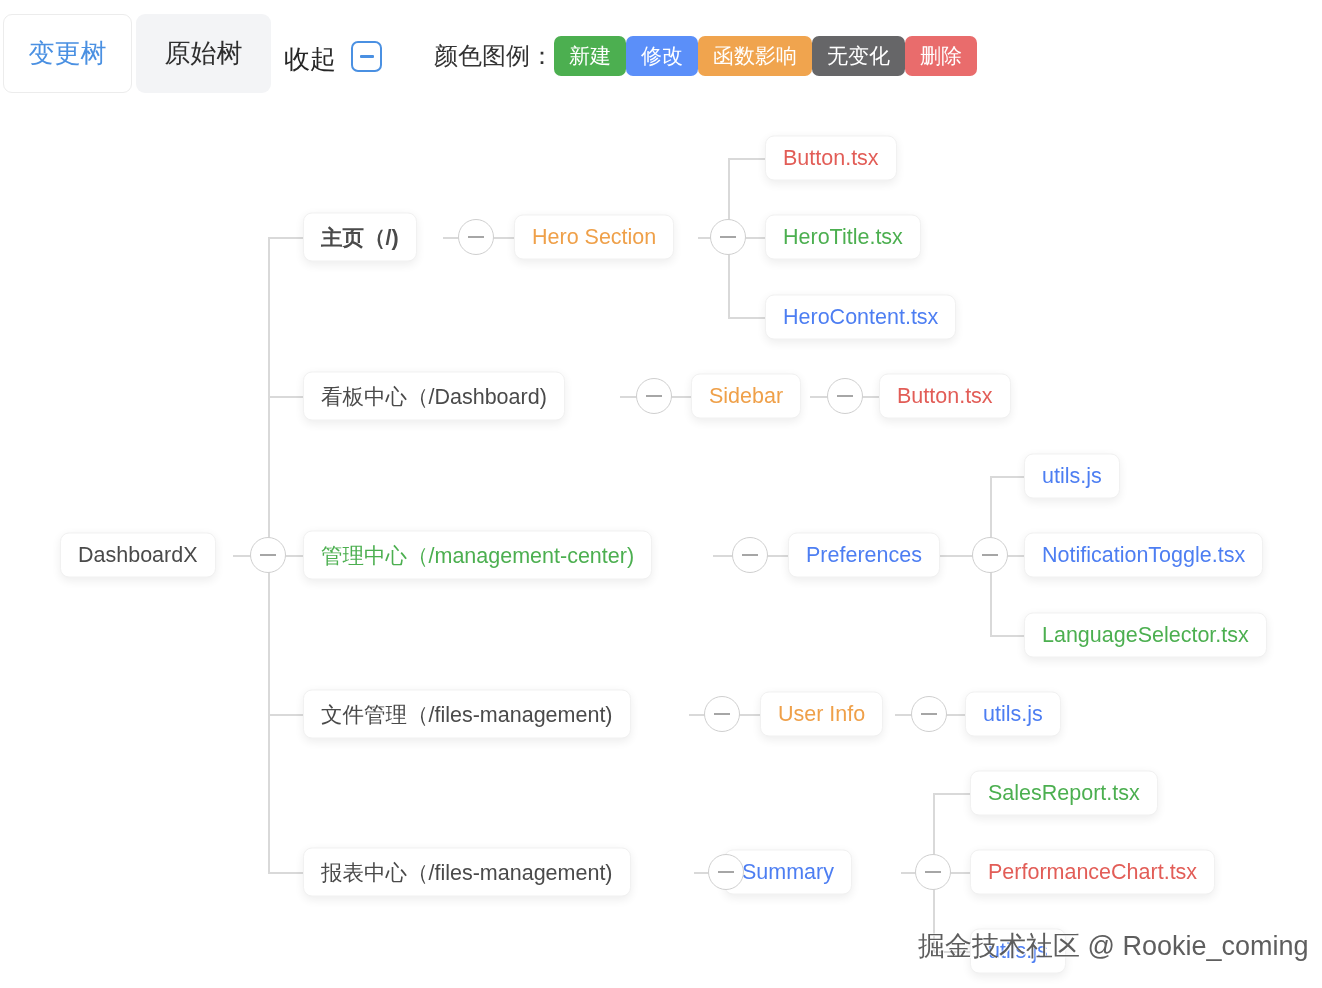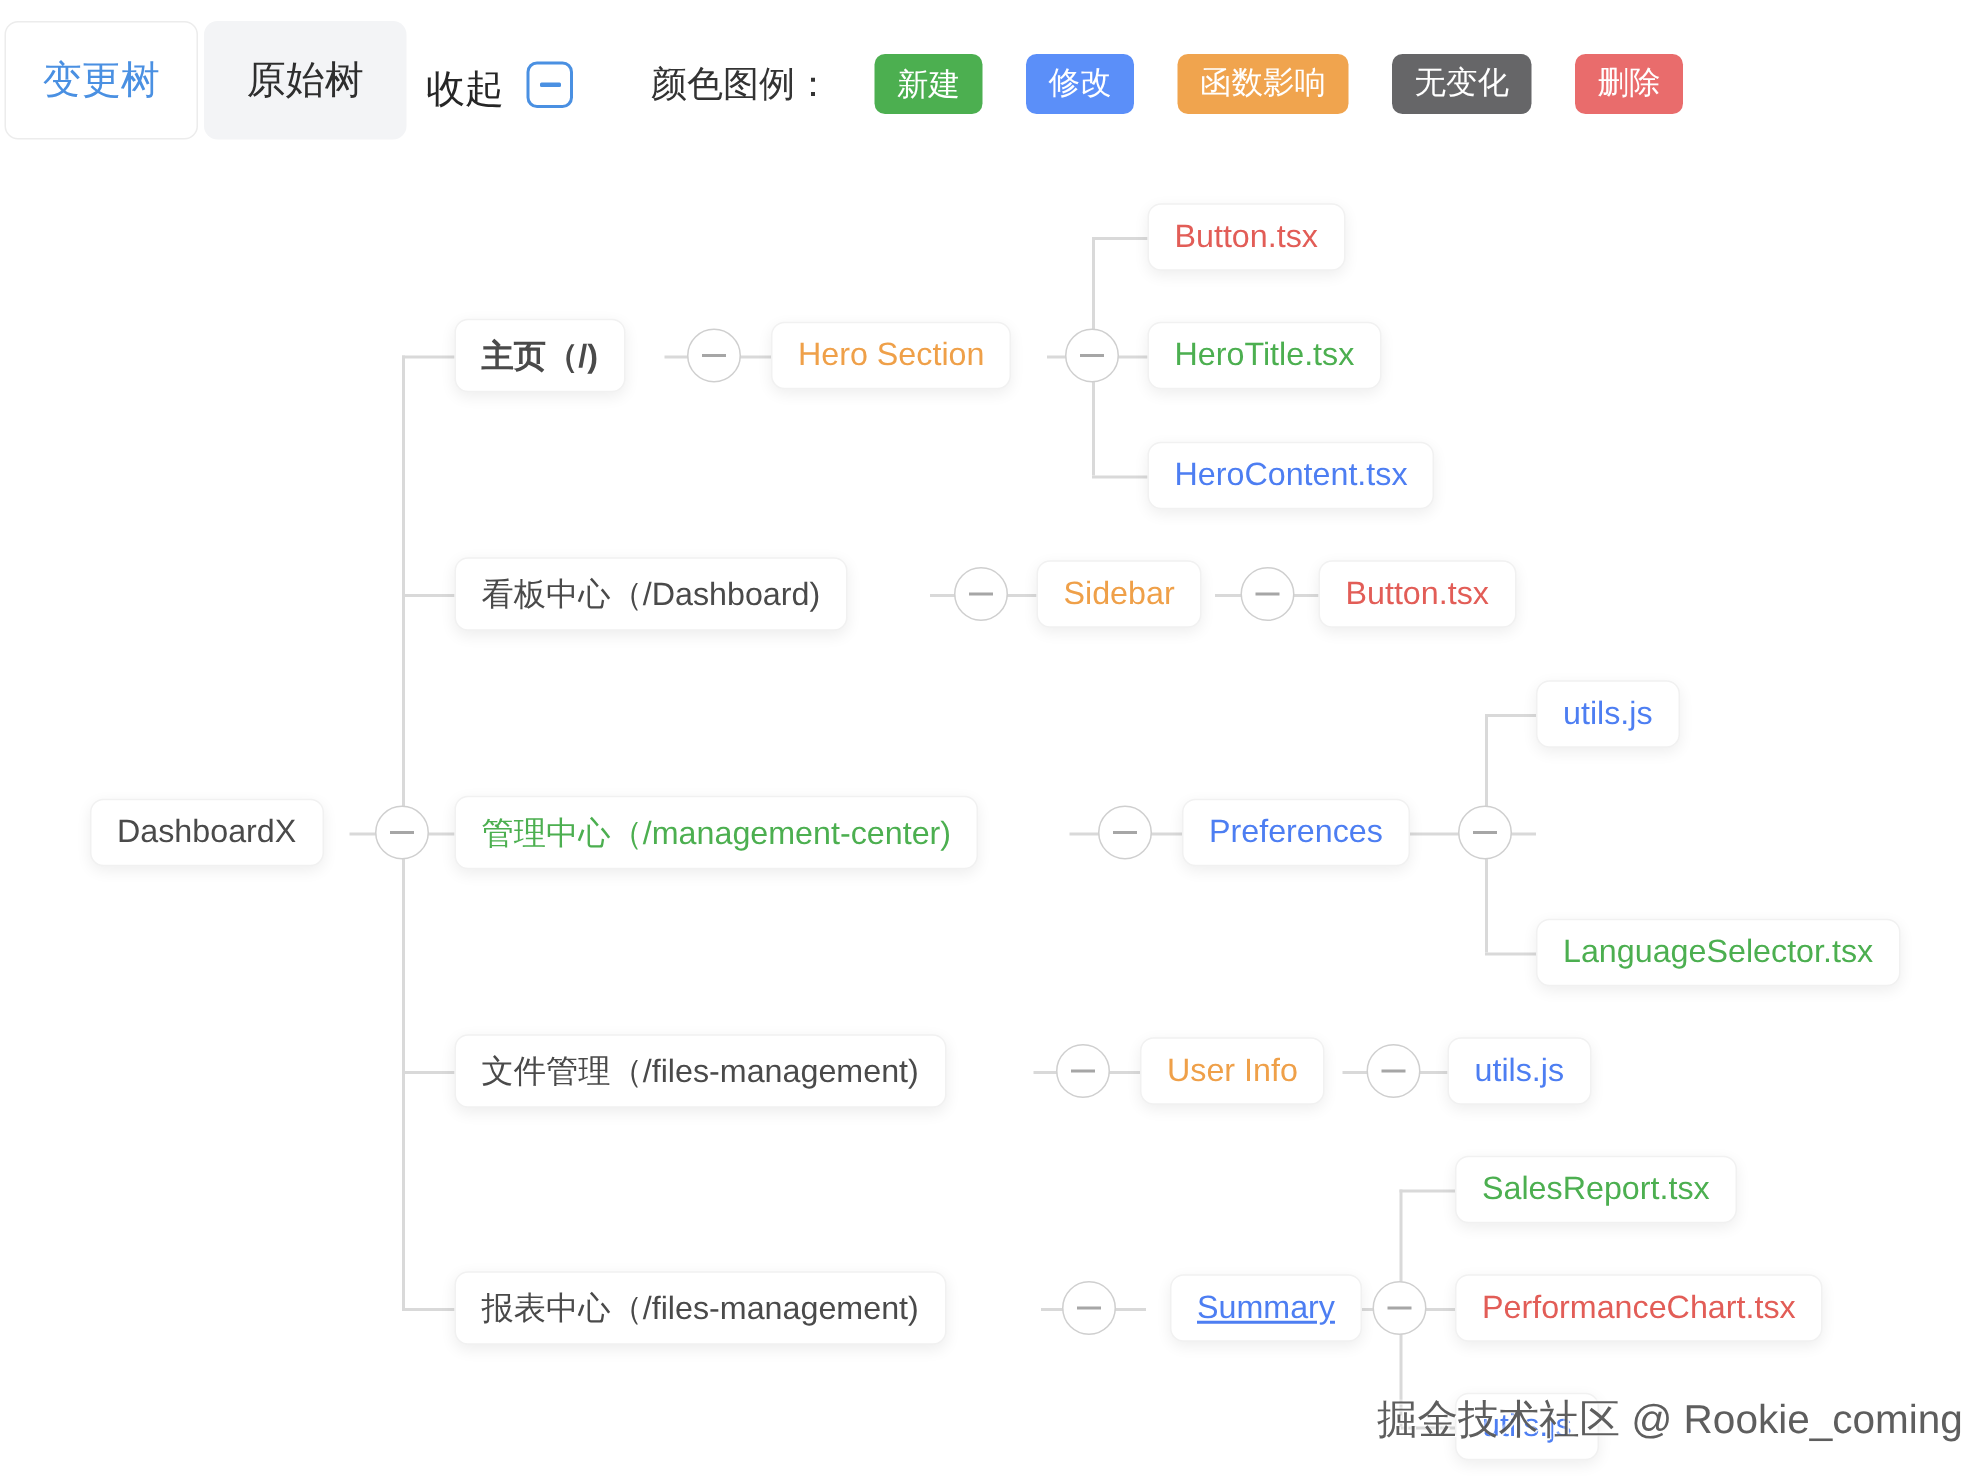--- a/index.html
+++ b/index.html
@@ -31,21 +31,21 @@
   }
   .collapse-btn {
     position:absolute; left:351px; top:41px; width:31px; height:31px;
     border:2px solid var(--accent-blue); border-radius:7px;
     display:flex; align-items:center; justify-content:center;
     background:#fff; cursor:pointer;
   }
   .collapse-btn .bar { width:14px; height:2.5px; background:var(--accent-blue); border-radius:1px; }
   .legend-row {
     position:absolute; left:434px; top:36px; height:40px;
-    display:flex; align-items:center; gap:29px;text-align:right;
+    display:flex; align-items:center; text-align:right;
   }
   .legend-title { font-size:24px; color:#333; }
   .badge {
     color:#fff; font-size:21px; line-height:40px; height:40px;
     padding:0 15px; border-radius:7px; white-space:nowrap;
   }
   .bg-new  { background:var(--new);font-family:Liberation Serif, serif; }
   .bg-mod  { background:var(--modified); }
   .bg-func { background:var(--function-impact); }
   .bg-none { background:var(--unchanged); }
@@ -180,27 +180,28 @@
   <div class="node s-new" style="left:765px; top:237px;">HeroTitle.tsx</div>
   <div class="node s-mod" style="left:765px; top:317px;">HeroContent.tsx</div>
 
   <div class="node s-plain" style="left:303px; top:396px;">看板中心（/Dashboard)</div>
   <div class="node s-func" style="left:691px; top:396px;">Sidebar</div>
   <div class="node s-del" style="left:879px; top:396px;">Button.tsx</div>
 
   <div class="node s-new" style="left:303px; top:555px;">管理中心（/management-center)</div>
   <div class="node s-mod" style="left:788px; top:555px;">Preferences</div>
   <div class="node s-mod" style="left:1024px; top:476px;">utils.js</div>
+  <div class="node s-mod" style="left:1024px; top:555px;">NotificationToggle.tsx</div>
   <div class="node s-new" style="left:1024px; top:635px;">LanguageSelector.tsx</div>
 
   <div class="node s-plain" style="left:303px; top:714px;">文件管理（/files-management)</div>
   <div class="node s-func" style="left:760px; top:714px;">User Info</div>
   <div class="node s-mod" style="left:965px; top:714px;">utils.js</div>
 
   <div class="node s-plain" style="left:303px; top:872px;">报表中心（/files-management)</div>
-  <div class="node s-mod" style="left:780px; top:872px;text-decoration:underline;">Summary</div>
+  <div class="node s-mod" style="left:724px; top:872px;">Summary</div>
   <div class="node s-new" style="left:970px; top:793px;">SalesReport.tsx</div>
   <div class="node s-del" style="left:970px; top:872px;">PerformanceChart.tsx</div>
   <div class="node s-mod" style="left:970px; top:951px;">utils.js</div>
 
   <div class="watermark">掘金技术社区 @ Rookie_coming</div>
 
 </div>
 
 </body></html>

